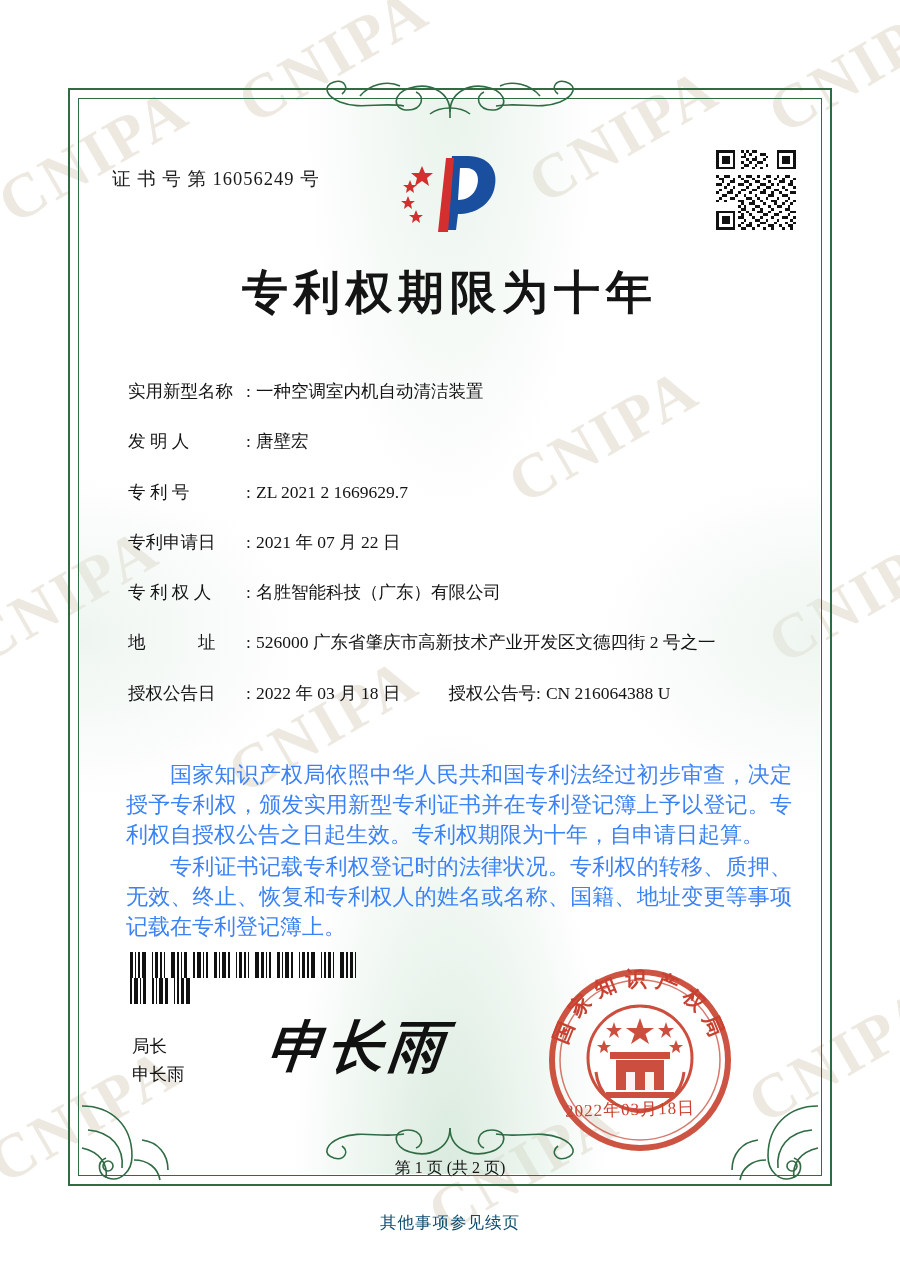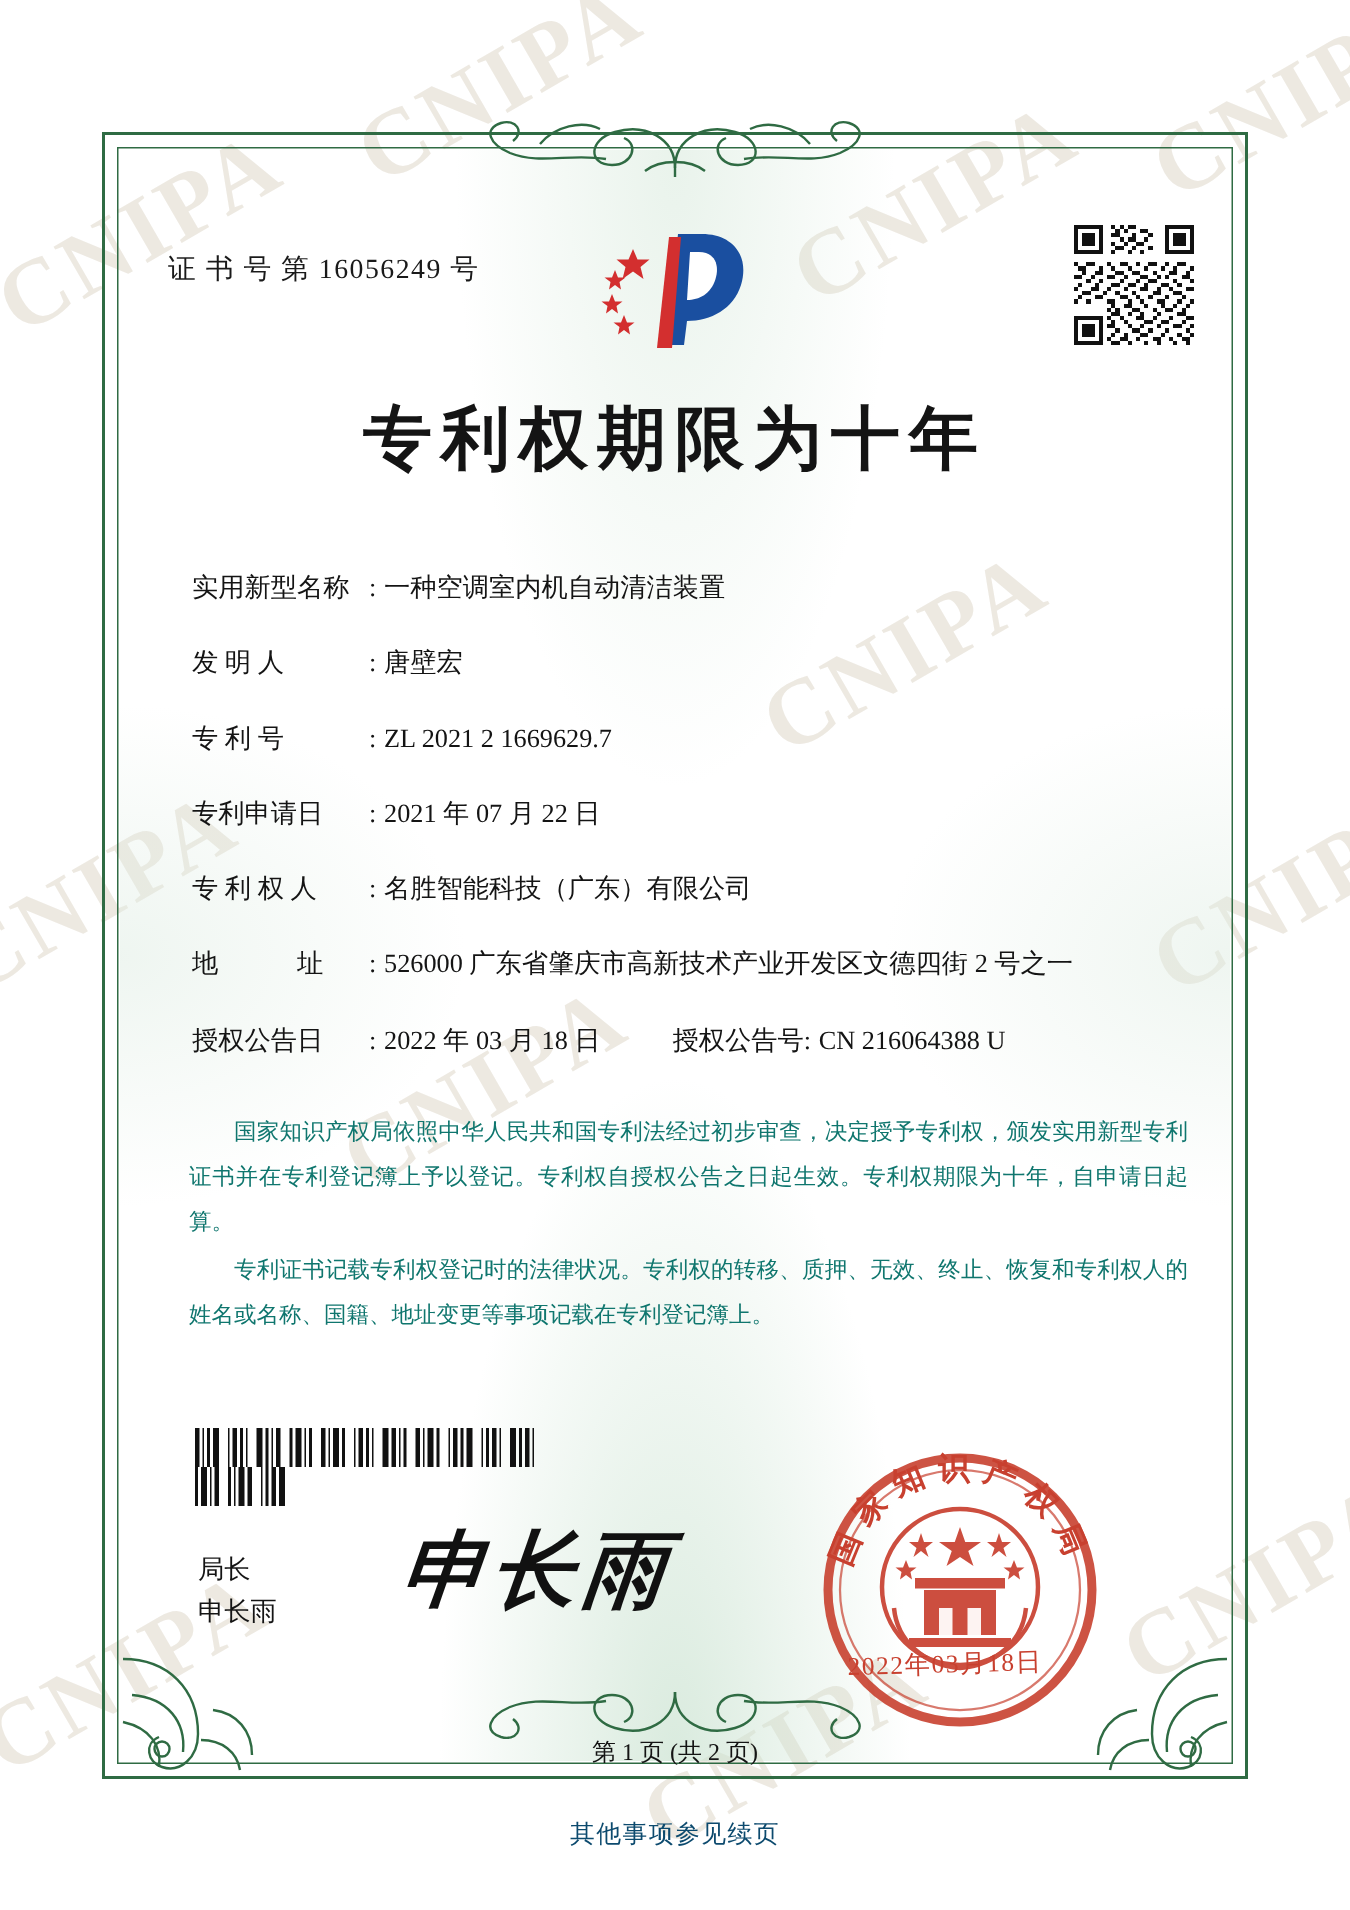--- a/index.html
+++ b/index.html
@@ -152,25 +152,25 @@
   .row .label2 {
     flex: 0 0 auto;
     white-space: nowrap;
     text-align: right;
   }
 
   
   .paragraphs {
     position: absolute;
     left: 126px;
-    top: 740px;
+    top: 760px;
     width: 666px;
-    font-size: 15px;
+    font-size: 22px;
     line-height: 30px;
-    color: #0f766e;
+    color: #3b82f6;
     text-align: justify;
   }
   .paragraphs p {
     margin: 0 0 2px 0;
     text-indent: 2em;
   }
 
   
   .barcode {
     position: absolute;

